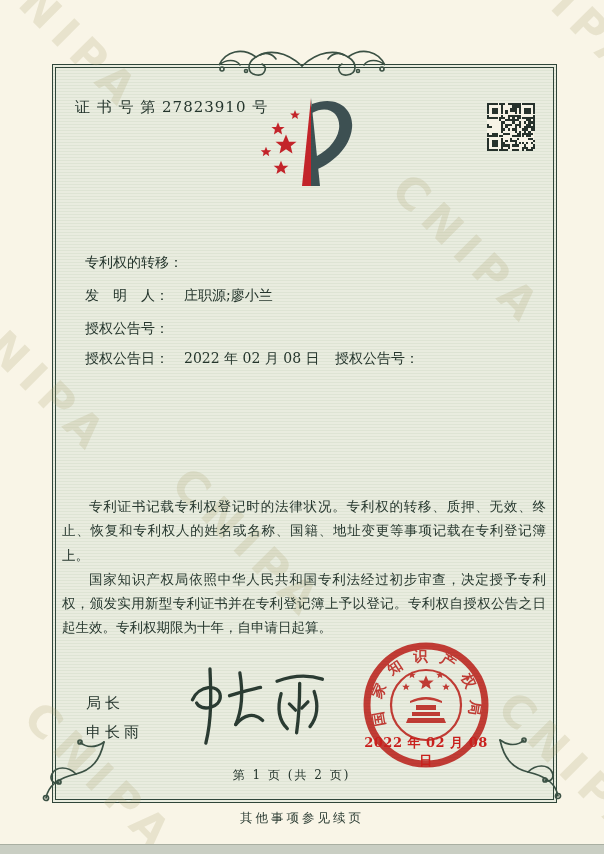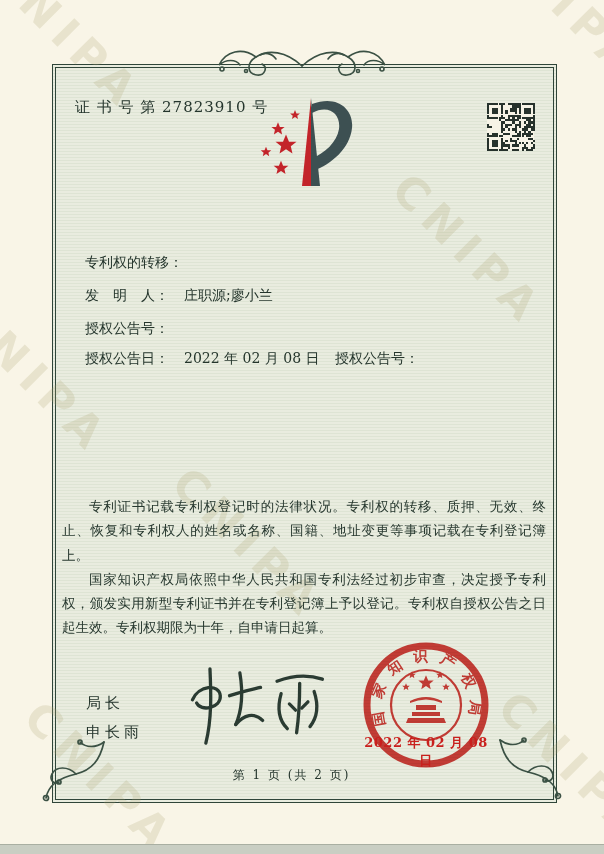--- a/index.html
+++ b/index.html
@@ -429,15 +429,16 @@
       <use href="#st" transform="translate(84,46) scale(0.55)"></use>
       <path d="M48,60 Q64,52 80,60 L80,62 Q64,55 48,62 Z"></path>
       <path d="M54,64 h20 v5 h-20 z"></path>
       <path d="M50,71 h28 v4 h-28 z"></path>
       <path d="M46,77 h36 l2,5 h-40 z"></path>
     </g>
   </svg>
   <div class="abs seal-date">2022 年 02 月 08 日</div>
 
   <div class="abs page-info">第 1 页 (共 2 页)</div>
+  <div class="abs footer-note">其他事项参见续页</div>
   <div class="abs bottom-strip"></div>
 
 </div>
 
 </body></html>

